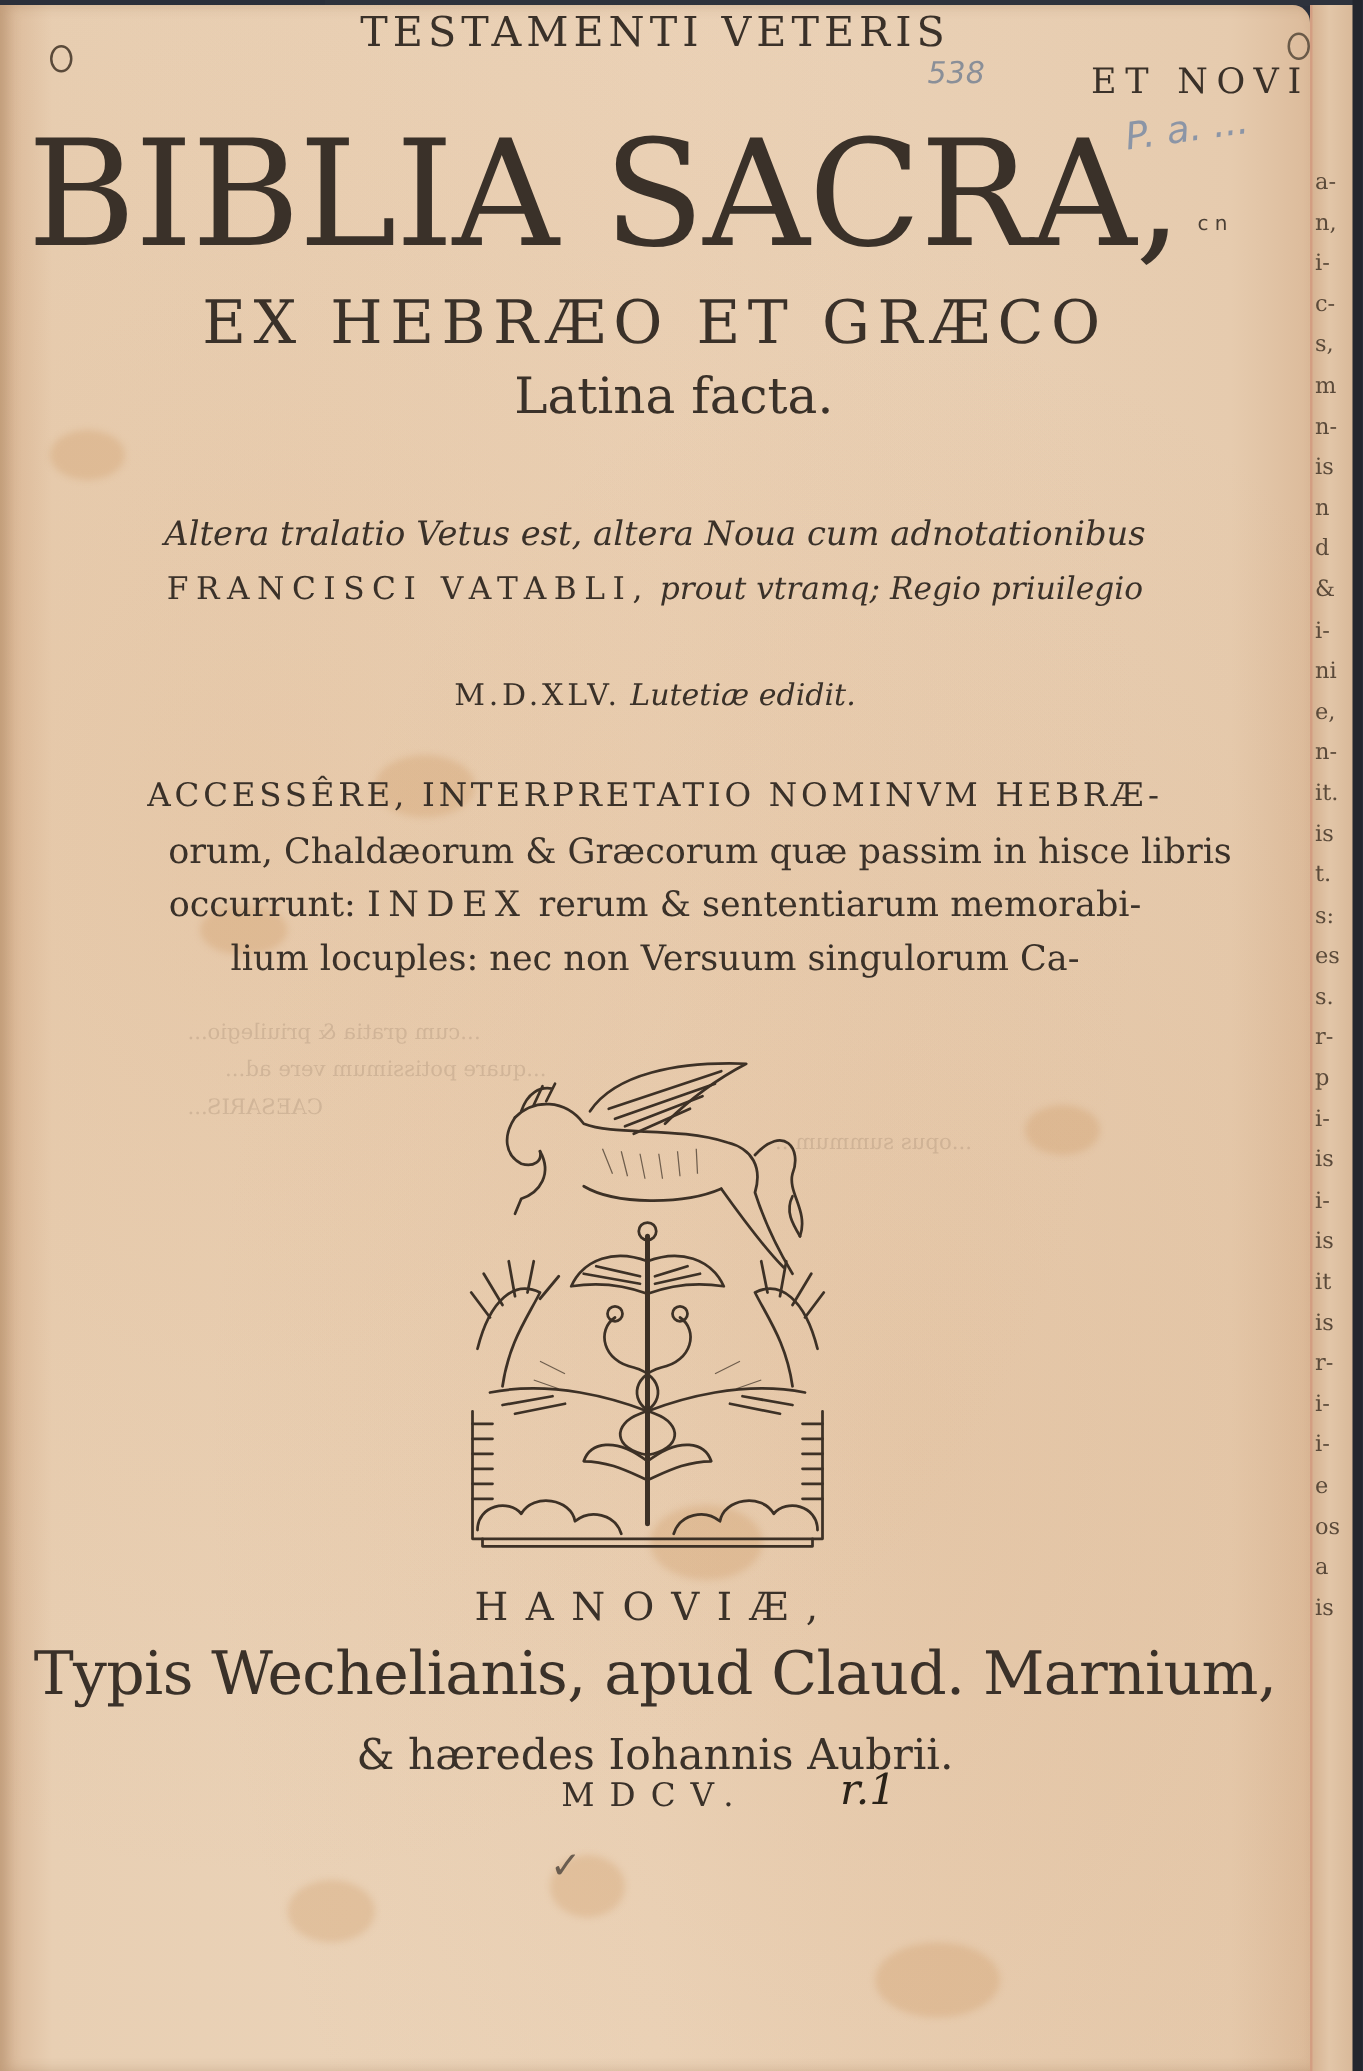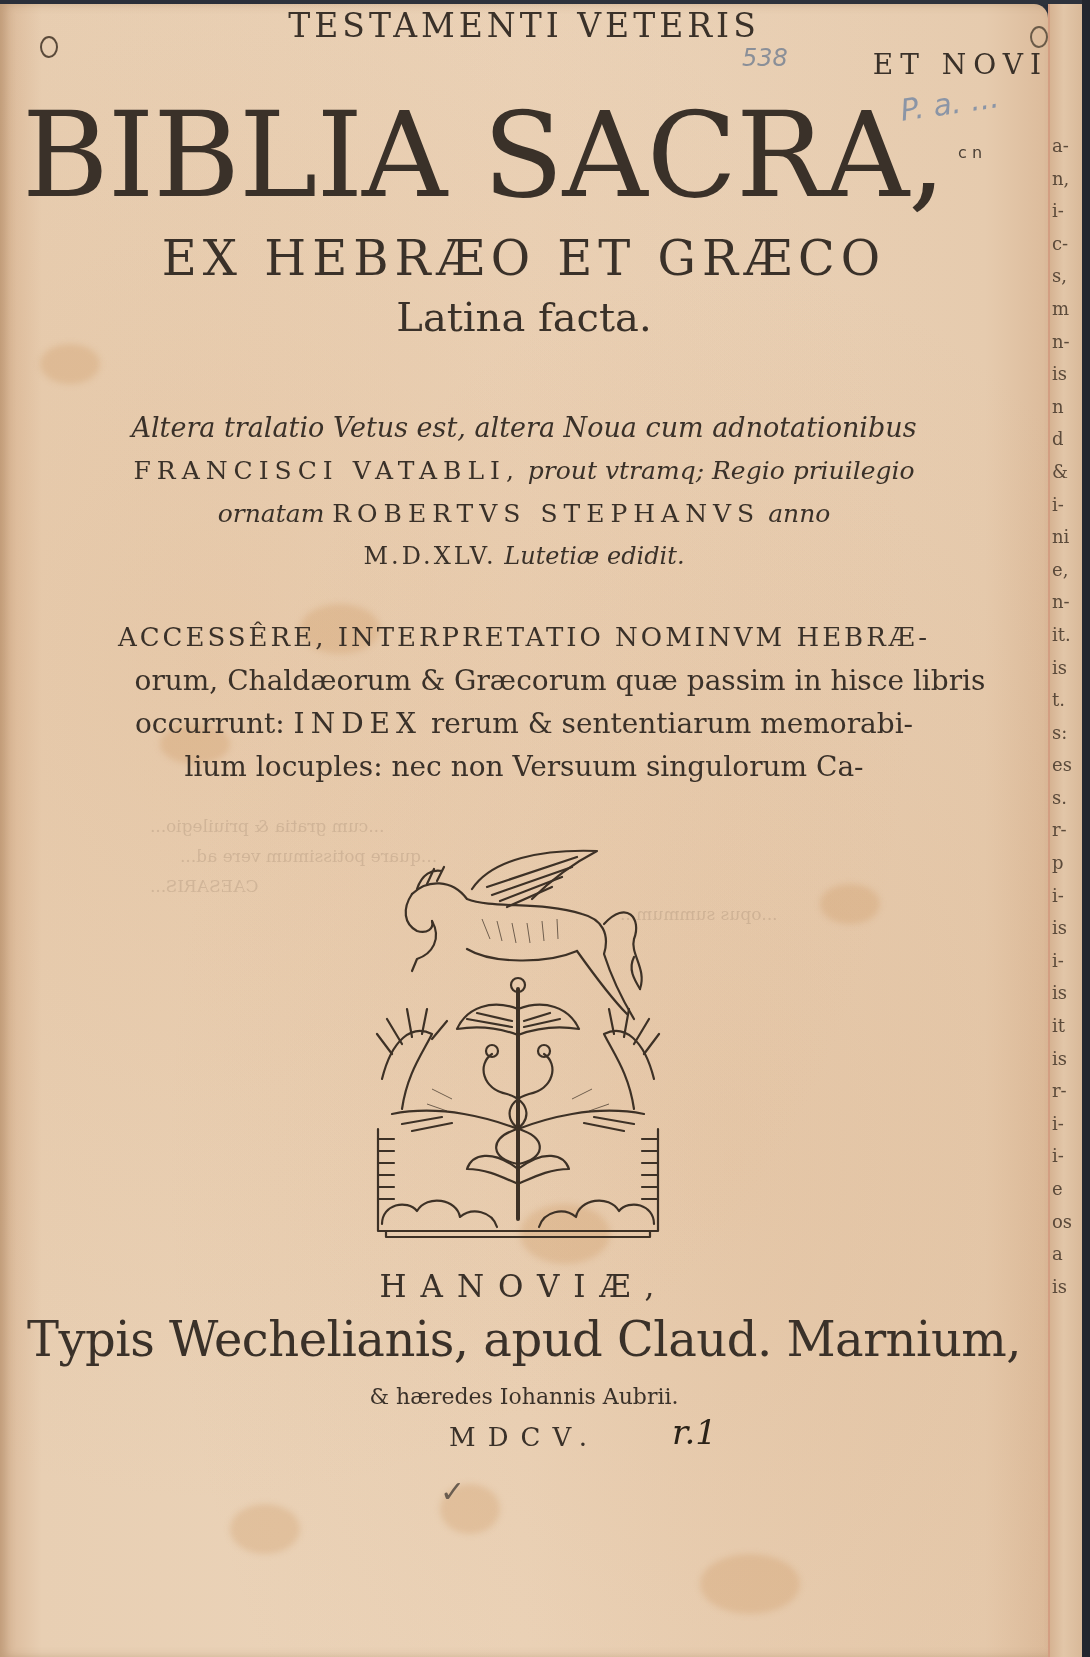--- a/index.html
+++ b/index.html
@@ -30,33 +30,33 @@
 
     .line { position: absolute; left: 0; width: 1048px; text-align: center; color: #3a3129; white-space: nowrap; }
     .caps { letter-spacing: 3px; }
     .sc { font-variant: small-caps; letter-spacing: 6px; }
     .it { font-style: italic; }
 
     .l-testamenti { top: 2px; font-size: 33px; letter-spacing: 4px; }
     .l-etnovi { top: 44px; font-size: 28px; letter-spacing: 7px; text-align: right; }
     .l-biblia { top: 82px; font-size: 118px; letter-spacing: -1px; left: 14px; width: 990px; text-align: left; padding-left: 8px; }
     .l-ex { top: 226px; font-size: 48px; letter-spacing: 6px; }
-    .l-latina { top: 290px; font-size: 40px; }
+    .l-latina { top: 290px; font-size: 40px; padding-left: 15px; }
     .l-p1 { top: 408px; font-size: 27px; }
     .l-p2 { top: 452px; font-size: 25px; }
     .l-p3 { top: 495px; font-size: 25px; }
     .l-p4 { top: 538px; font-size: 24px; }
     .l-q1 { top: 618px; font-size: 26px; }
     .l-q2 { top: 660px; font-size: 28px; padding-left: 36px; }
     .l-q3 { top: 703px; font-size: 28px; }
     .l-q4 { top: 746px; font-size: 28px; }
     .l-q5 { top: 789px; font-size: 28px; }
     .l-hanoviae { top: 1264px; font-size: 31px; letter-spacing: 14px; }
     .l-typis { top: 1307px; font-size: 48px; letter-spacing: -0.5px; }
-    .l-haeredes { top: 1380px; font-size: 22px; }
+    .l-haeredes { top: 1380px; font-size: 34px; }
     .l-mdcv { top: 1418px; font-size: 26px; letter-spacing: 12px; }
 
     .bleed { position: absolute; color: rgba(80,60,45,0.14); font-size: 17px; white-space: nowrap; transform: scaleX(-1); }
     .hand { position: absolute; color: #8a8f98; font-family: "DejaVu Sans", sans-serif; font-style: italic; }
     .ink { position: absolute; color: #2a2218; font-family: "DejaVu Serif", serif; font-style: italic; }
     .circle-mark { position: absolute; width: 14px; height: 18px; border: 2px solid #5a4a3a; border-radius: 50%; }
 
     .woodcut { position: absolute; left: 372px; top: 835px; width: 292px; height: 400px; }
 
     .margin-col { position: absolute; left: 1048px; top: 130px; width: 32px; }
@@ -84,30 +84,29 @@
   <div class="bleed" style="left:180px;top:842px;">...quare potissimum vere ad...</div>
   <div class="bleed" style="left:150px;top:872px;">CAESARIS...</div>
   <div class="bleed" style="left:620px;top:900px;">...opus summum...</div>
 
   <div class="circle-mark" style="left:40px;top:32px;"></div>
   <div class="circle-mark" style="left:1030px;top:22px;border-color:#6a5a48;"></div>
 
   <div class="line l-testamenti">TESTAMENTI VETERIS</div>
   <div class="line l-etnovi">ET NOVI</div>
   <div class="line l-biblia">BIBLIA SACRA,</div>
-  <div class="hand" style="left:958px;top:139px;font-size:16px;color:#4a3f35;font-style:normal;">c n</div>
+  <div class="hand" style="left:958px;top:165px;font-size:16px;color:#4a3f35;font-style:normal;">c n</div>
   <div class="line l-ex">EX HEBRÆO ET GRÆCO</div>
   <div class="line l-latina">Latina facta.</div>
 
   <div class="hand" style="left:742px;top:40px;font-size:24px;">538</div>
   <div class="hand" style="left:900px;top:82px;font-size:30px;color:#8b95a6;transform:rotate(-8deg);">P. a. ...</div>
 
   <div class="line l-p1 it">Altera tralatio Vetus est, altera Noua cum adnotationibus</div>
   <div class="line l-p2"><span class="sc">FRANCISCI VATABLI,</span><span class="it"> prout vtramq; Regio priuilegio</span></div>
-  <div class="line l-p3"><span class="it">ornatam </span><span class="sc">ROBERTVS STEPHANVS</span><span class="it"> anno</span></div>
   <div class="line l-p4"><span class="caps">M.D.XLV.</span><span class="it"> Lutetiæ edidit.</span></div>
 
   <div class="line l-q1 caps">ACCESSÊRE, INTERPRETATIO NOMINVM HEBRÆ-</div>
   <div class="line l-q2">orum, Chaldæorum &amp; Græcorum quæ passim in hisce libris</div>
   <div class="line l-q3"><span>occurrunt: </span><span class="caps" style="letter-spacing:6px">INDEX</span><span> rerum &amp; sententiarum memorabi-</span></div>
   <div class="line l-q4">lium locuples: nec non Versuum singulorum Ca-</div>
 
   <svg class="woodcut" viewBox="0 0 292 400">
     <g fill="none" stroke="#3d3126" stroke-width="2.2" stroke-linecap="round" stroke-linejoin="round">
 

